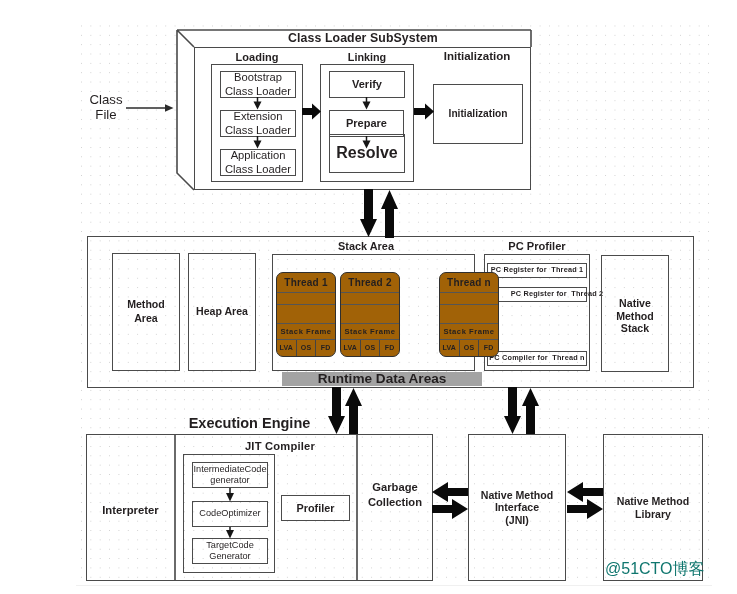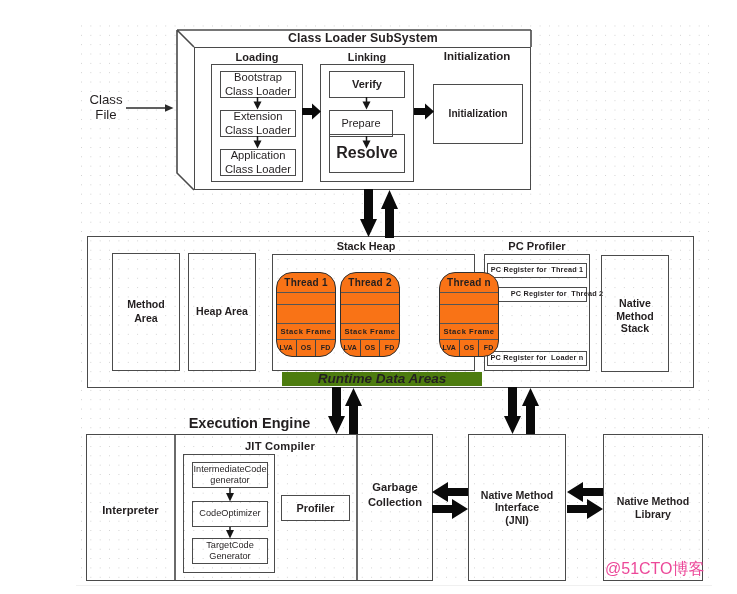--- a/index.html
+++ b/index.html
@@ -15,21 +15,21 @@
 
   .bx{position:absolute;box-sizing:border-box;border:1.4px solid #3d3d3d;}
   .bx2{position:absolute;box-sizing:border-box;border:1.3px solid #4b4b4b;}
   .t{position:absolute;text-align:center;line-height:1.14;white-space:pre;
      display:flex;align-items:center;justify-content:center;}
   .bold{font-weight:bold;}
   svg.ov{position:absolute;left:0;top:0;width:737px;height:594px;overflow:visible;}
 
   
   .thread{position:absolute;box-sizing:border-box;border:1.3px solid #2f2f2f;
-          border-radius:16px;background:#f97316;overflow:hidden;}
+          border-radius:7px;background:#a16207;overflow:hidden;}
   .trow{box-sizing:border-box;display:flex;align-items:center;justify-content:center;
         border-bottom:1px solid #555;font-size:10.5px;font-weight:bold;white-space:nowrap;}
   .trow.th{height:20px;font-size:10px;letter-spacing:0.2px;}
   .trow.e{height:12px;}
   .trow.e2{height:19px;}
   .trow.sf{height:16px;font-size:7.6px;letter-spacing:0.55px;}
   .trow.parts{height:16.4px;border-bottom:none;font-size:7px;padding:0;letter-spacing:0.25px;align-items:stretch;}
   .trow.parts span{flex:1;text-align:center;border-right:1px solid #444;line-height:16.4px;}
   .trow.parts span:last-child{border-right:none;}
 </style>
@@ -57,21 +57,21 @@
   <div class="bx2 t" style="left:220px;top:71px;width:76px;height:27px;font-size:11.2px;line-height:1.2;">Bootstrap
 Class Loader</div>
   <div class="bx2 t" style="left:220px;top:110px;width:76px;height:27px;font-size:11.2px;line-height:1.2;">Extension
 Class Loader</div>
   <div class="bx2 t" style="left:220px;top:149px;width:76px;height:27px;font-size:11.2px;line-height:1.2;">Application
 Class Loader</div>
 
   <div class="t" style="left:323px;top:50px;width:88px;height:14px;font-size:10.8px;font-weight:bold;">Linking</div>
   <div class="bx2" style="left:320px;top:64px;width:94px;height:118px;"></div>
   <div class="bx2 t" style="left:329px;top:71px;width:76px;height:27px;font-size:11px;font-weight:bold;">Verify</div>
-  <div class="bx2 t" style="left:329px;top:110px;width:64px;height:27px;font-size:11px;font-weight:normal;text-align:center;">Prepare</div>
+  <div class="bx2 t" style="left:329px;top:110px;width:75px;height:27px;font-size:11px;font-weight:bold;text-align:center;">Prepare</div>
   <div class="bx2 t" style="left:329px;top:134px;width:76px;height:39px;font-size:16px;font-weight:bold;">Resolve</div>
 
   <div class="t" style="left:432px;top:50px;width:90px;height:14px;font-size:11.5px;font-weight:bold;">Initialization</div>
   <div class="bx2 t" style="left:433px;top:84px;width:90px;height:60px;font-size:10.2px;font-weight:bold;">Initialization</div>
 
   <svg class="ov">
 
     <g stroke="#2b2b2b" fill="#2b2b2b">
       <line x1="126" y1="108" x2="168" y2="108" stroke-width="1.5"></line>
       <polygon points="173.5,108 165,104.3 165,111.7" stroke="none"></polygon>
@@ -96,34 +96,34 @@
       <line x1="366.5" y1="136" x2="366.5" y2="143" stroke-width="1.5"></line>
       <polygon points="366.5,148.5 362.5,140.5 370.5,140.5" stroke="none"></polygon>
     </g>
 
     <polygon fill="#0a0a0a" points="302,108 312,108 312,103.5 321,111.5 312,119.5 312,115 302,115"></polygon>
 
     <polygon fill="#0a0a0a" points="414,108 425,108 425,103.5 434,111.5 425,119.5 425,115 414,115"></polygon>
   </svg>
 
   <div class="bx" style="left:87px;top:236px;width:607px;height:152px;border-width:1.5px;border-color:#4a4a4a;"></div>
-  <div class="t bold" style="left:282px;top:372px;width:200px;height:14px;font-size:13.6px;background:#4d7c0f;font-style:italic;">Runtime Data Areas</div>
+  <div class="t bold" style="left:282px;top:372px;width:200px;height:14px;font-size:13.6px;background:#a3a3a3;">Runtime Data Areas</div>
 
   <div class="bx2 t" style="left:112px;top:253px;width:68px;height:118px;font-size:10.6px;font-weight:bold;line-height:1.3;">Method
 Area</div>
   <div class="bx2 t" style="left:188px;top:253px;width:68px;height:118px;font-size:10.6px;font-weight:bold;line-height:1.3;">Heap Area</div>
 
-  <div class="t bold" style="left:316px;top:240px;width:100px;height:13px;font-size:10.9px;">Stack Heap</div>
+  <div class="t bold" style="left:316px;top:240px;width:100px;height:13px;font-size:10.9px;">Stack Area</div>
   <div class="bx2" style="left:272px;top:254px;width:203px;height:117px;"></div>
 
   <div class="t bold" style="left:487px;top:240px;width:100px;height:13px;font-size:11.1px;">PC Profiler</div>
   <div class="bx2" style="left:484px;top:254px;width:106px;height:117px;"></div>
   <div class="bx2 t" style="left:487px;top:263px;width:100px;height:15px;font-size:7.3px;font-weight:bold;letter-spacing:0.2px;">PC Register for  Thread 1</div>
   <div class="bx2 t" style="left:487px;top:287px;width:100px;height:15px;font-size:7.3px;font-weight:bold;letter-spacing:0.2px;padding-left:40px;">PC Register for  Thread 2</div>
-  <div class="bx2 t" style="left:487px;top:351px;width:100px;height:15px;font-size:7.3px;font-weight:bold;letter-spacing:0.2px;">PC Register for  Loader n</div>
+  <div class="bx2 t" style="left:487px;top:351px;width:100px;height:15px;font-size:7.3px;font-weight:bold;letter-spacing:0.2px;">PC Compiler for  Thread n</div>
 
   <div class="bx2" style="left:601px;top:255px;width:68px;height:117px;"></div>
   <div class="t" style="left:601px;top:297px;width:68px;height:38px;font-size:10.6px;font-weight:bold;line-height:1.2;">Native
 Method
 Stack</div>
 
   <div class="thread" style="left:276px;top:272px;width:60px;">
     <div class="trow th">Thread 1</div>
     <div class="trow e"></div>
     <div class="trow e2"></div>
@@ -210,15 +210,15 @@
               font-size:10.6px;font-weight:bold;line-height:1.16;">Native Method
 Library</div>
 
   <svg class="ov">
     <polygon fill="#0a0a0a" points="468,488 448,488 448,482 432,492 448,502 448,496 468,496"></polygon>
     <polygon fill="#0a0a0a" points="432,505 452,505 452,499 468,509 452,519 452,513 432,513"></polygon>
     <polygon fill="#0a0a0a" points="603,488 583,488 583,482 567,492 583,502 583,496 603,496"></polygon>
     <polygon fill="#0a0a0a" points="567,505 587,505 587,499 603,509 587,519 587,513 567,513"></polygon>
   </svg>
 
-  <div class="t" style="left:603px;top:559px;width:100px;height:20px;font-size:16px;color:#ec4899;
+  <div class="t" style="left:603px;top:559px;width:100px;height:20px;font-size:16px;color:#0f766e;
               justify-content:flex-start;padding-left:2px;overflow:hidden;">@51CTO博客</div>
 </div>
 
 </body></html>

